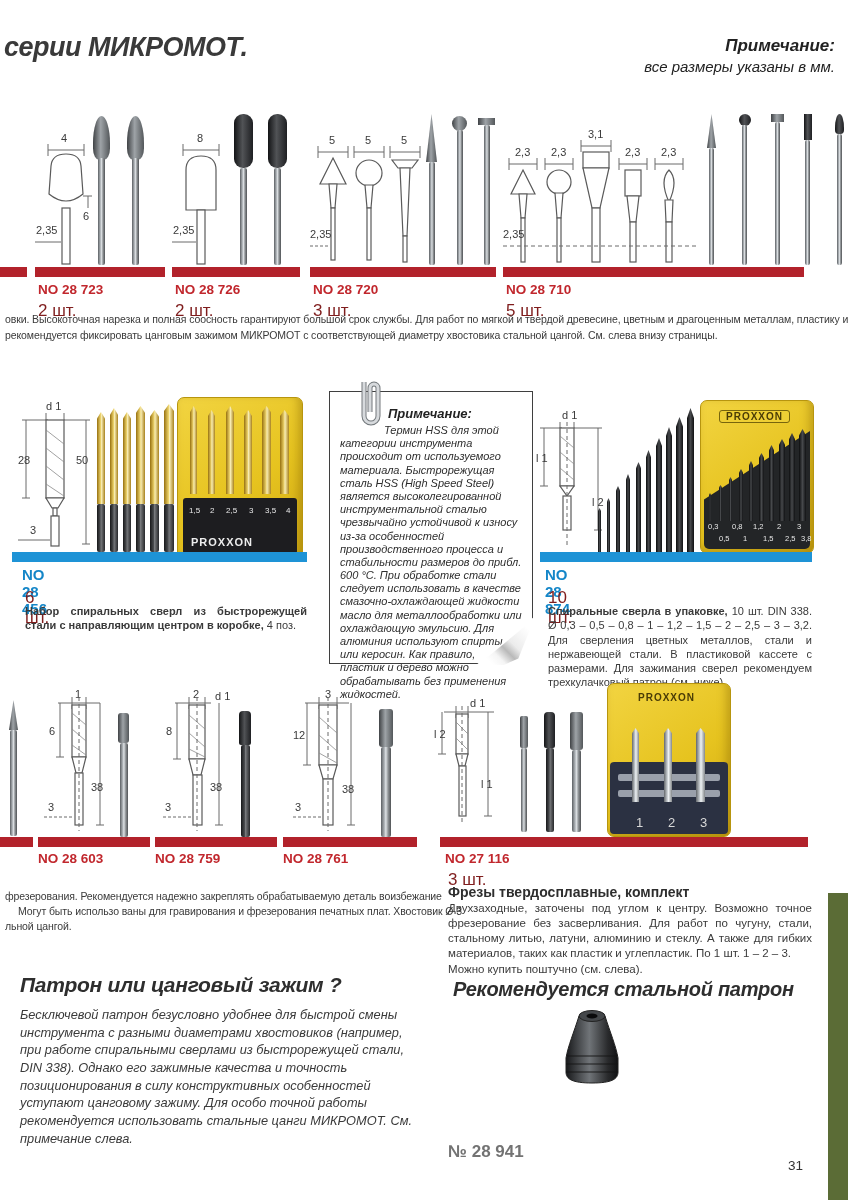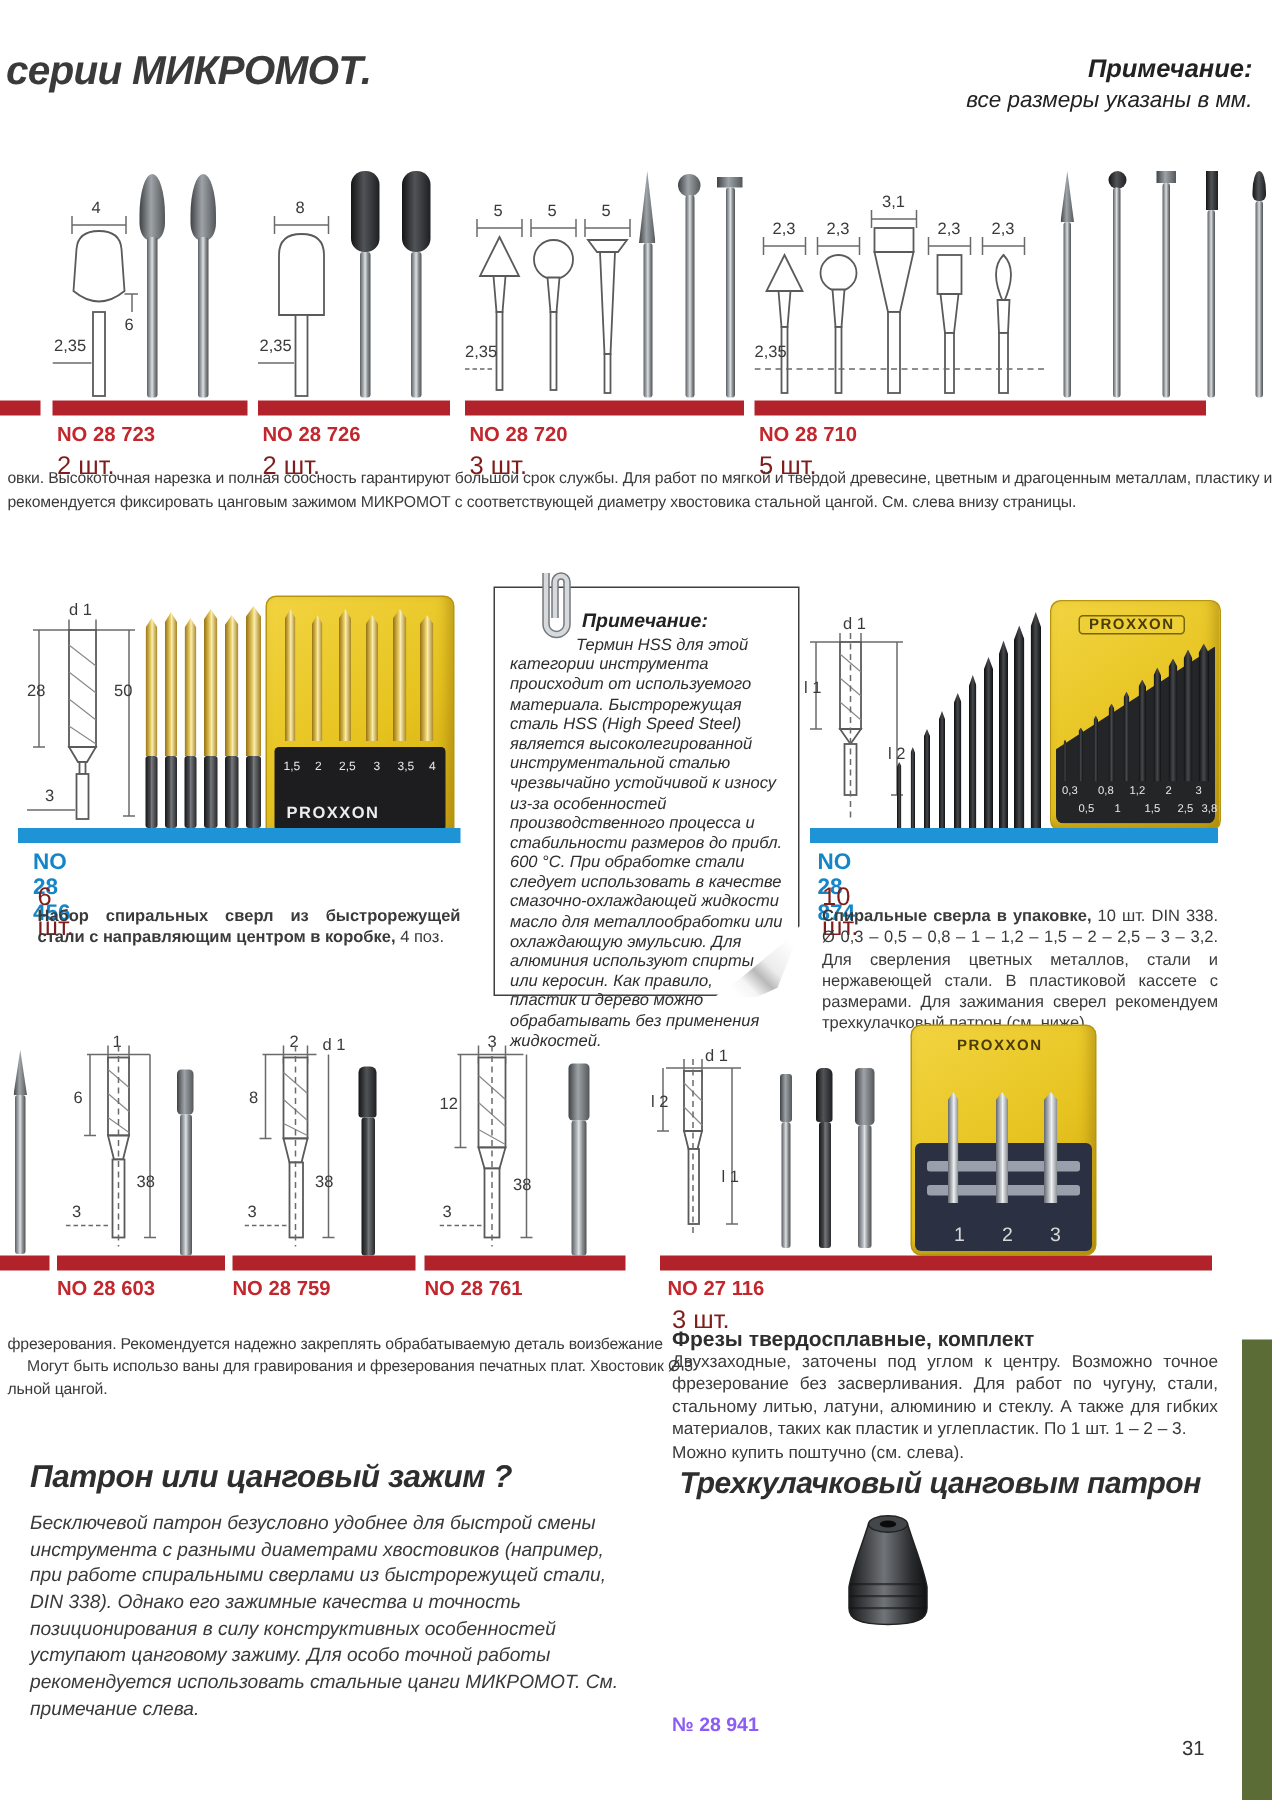--- a/index.html
+++ b/index.html
@@ -470,35 +470,35 @@
 
   <div class="abs nowrap" style="left:5px;top:890px;">фрезерования. Рекомендуется надежно закреплять обрабатываемую деталь воизбежание</div>
   <div class="abs nowrap" style="left:18px;top:905px;">Могут быть использо ваны для гравирования и фрезерования печатных плат. Хвостовик Ø 3</div>
   <div class="abs nowrap" style="left:5px;top:920px;">льной цангой.</div>
   <div class="abs big-head" style="left:20px;top:973px;">Патрон или цанговый зажим ?</div>
   <div class="abs italic-par" style="left:20px;top:1006px;width:398px;">Бесключевой патрон безусловно удобнее для быстрой смены инструмента с разными диаметрами хвостовиков (например, при работе спиральными сверлами из быстрорежущей стали, DIN 338). Однако его зажимные качества и точность позиционирования в силу конструктивных особенностей уступают цанговому зажиму. Для особо точной работы рекомендуется использовать стальные цанги МИКРОМОТ. См. примечание слева.</div>
 
   <div class="abs bold-head" style="left:448px;top:884px;">Фрезы твердосплавные, комплект</div>
   <div class="abs body-txt" style="left:448px;top:901px;width:364px;font-size:11.5px;">Двухзаходные, заточены под углом к центру. Возможно точное фрезерование без засверливания. Для работ по чугуну, стали, стальному литью, латуни, алюминию и стеклу. А также для гибких материалов, таких как пластик и углепластик. По 1 шт. 1 – 2 – 3.</div>
   <div class="abs body-txt" style="left:448px;top:962px;width:364px;font-size:11.5px;text-align:left;">Можно купить поштучно (см. слева).</div>
-  <div class="abs big-head" style="left:453px;top:978px;font-size:20px;">Трехкулачковый цанговым патрон</div>
+  <div class="abs big-head" style="left:453px;top:978px;font-size:20px;">Рекомендуется стальной патрон</div>
   <svg class="abs" style="left:552px;top:1006px;" width="80" height="82" viewBox="0 0 80 82">
     <defs>
       <linearGradient id="chuckg" x1="0" y1="0" x2="1" y2="0">
         <stop offset="0" stop-color="#17181a"></stop>
           <stop offset="0.45" stop-color="#707478"></stop>
           <stop offset="0.8" stop-color="#2a2b2d"></stop>
           <stop offset="1" stop-color="#101113"></stop>
       </linearGradient>
     </defs>
     <path d="M27,10 L53,10 C58,26 64,40 66,52 L66,66 C66,73 60,77 40,77 C20,77 14,73 14,66 L14,52 C16,40 22,26 27,10 Z" fill="url(#chuckg)" stroke="#222"></path>
     <ellipse cx="40" cy="10" rx="13" ry="5.5" fill="#44474a" stroke="#222"></ellipse>
     <ellipse cx="40" cy="10" rx="5.5" ry="2.4" fill="#0b0b0c"></ellipse>
     <line x1="15" y1="50" x2="65" y2="50" stroke="#151515" stroke-width="1.5" opacity="0.6"></line>
     <line x1="14" y1="58" x2="66" y2="58" stroke="#151515" stroke-width="1.5" opacity="0.6"></line>
     <line x1="14" y1="66" x2="66" y2="66" stroke="#151515" stroke-width="1.5" opacity="0.6"></line>
   </svg>
-  <div class="abs" style="left:448px;top:1142px;font-size:13px;font-weight:bold;color:#8b5cf6;">№ 28 941</div>
+  <div class="abs" style="left:448px;top:1142px;font-size:17px;font-weight:bold;color:#737373;">№ 28 941</div>
 
   <div class="abs greenbar"></div>
   <div class="abs pagenum">31</div>
 
 </div>
 
 </body></html>

